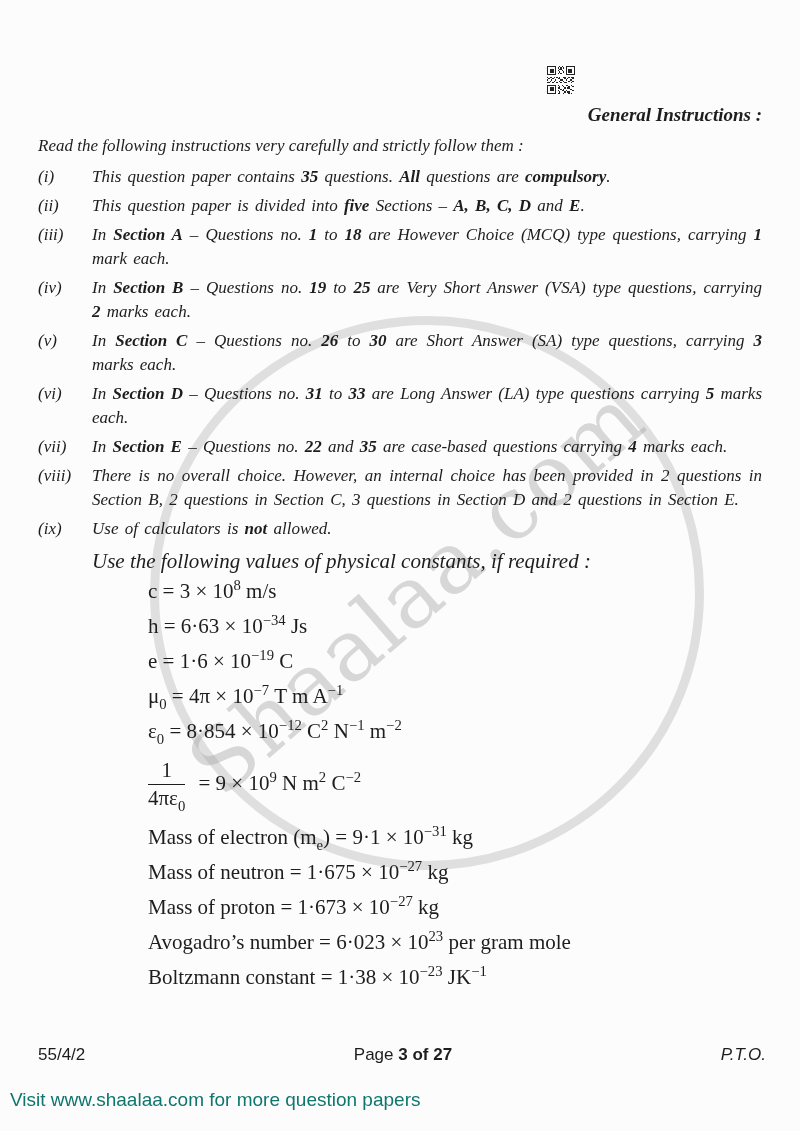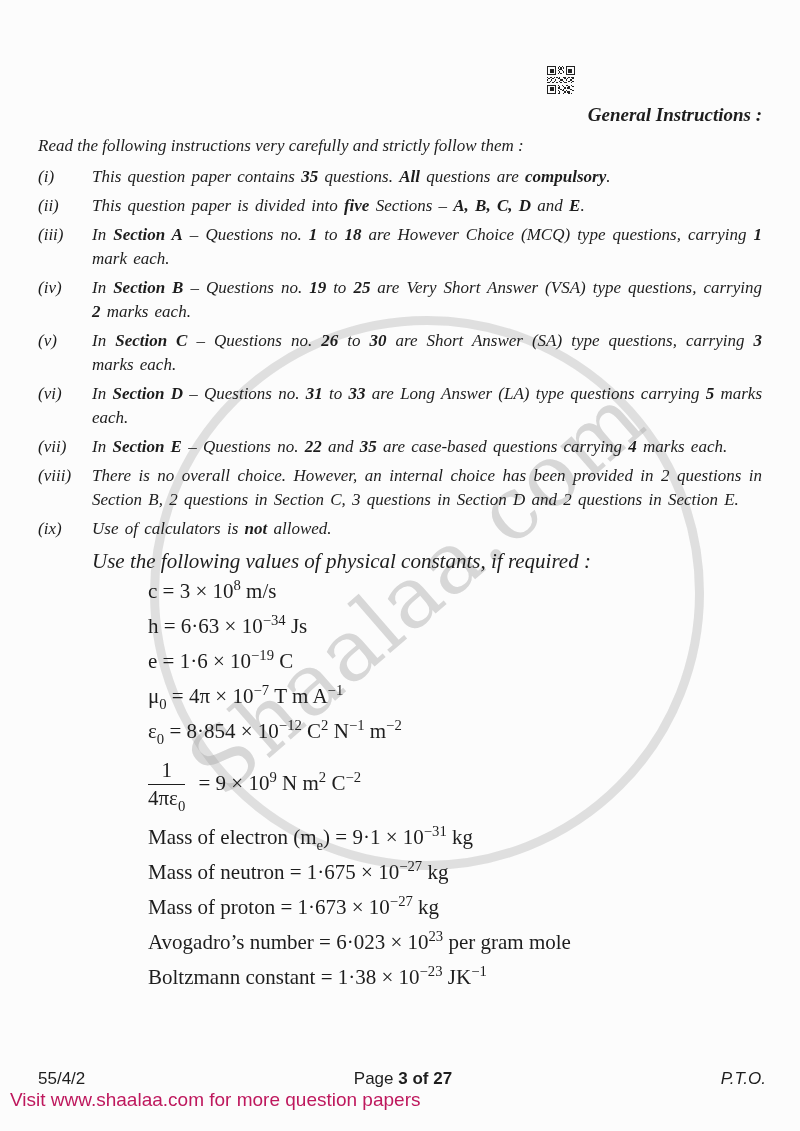--- a/index.html
+++ b/index.html
@@ -48,27 +48,27 @@
   .const-line.first-mass{margin-top:12px;}
   .fraction{
     display:inline-block;text-align:center;vertical-align:middle;margin-right:8px;
   }
   .frac-num{display:block;padding:0 6px 2px;border-bottom:1.6px solid #1d1d1d;}
   .frac-den{display:block;padding-top:2px;}
   
   .footer{
     position:absolute;left:38px;right:34px;top:1045px;z-index:1;
     display:flex;align-items:baseline;justify-content:space-between;
-    font-family:"Liberation Sans", sans-serif;font-size:17px;margin-top:24px;
+    font-family:"Liberation Sans", sans-serif;font-size:17px;
   }
   .footer-center .bold{font-weight:bold;}
   .footer-pto{font-style:italic;}
   .visit-line{
     position:absolute;left:10px;top:1089px;z-index:1;
-    font-family:"Liberation Sans", sans-serif;font-size:19px;color:#be185d;
+    font-family:"Liberation Sans", sans-serif;font-size:19px;color:#0f766e;
   }
 </style>
 </head>
 <body>
 
 <div class="watermark">
   <div class="watermark-text">Shaalaa.com</div>
 </div>
 
 <svg class="qr" viewBox="0 0 21 21" shape-rendering="crispEdges" aria-hidden="true">

